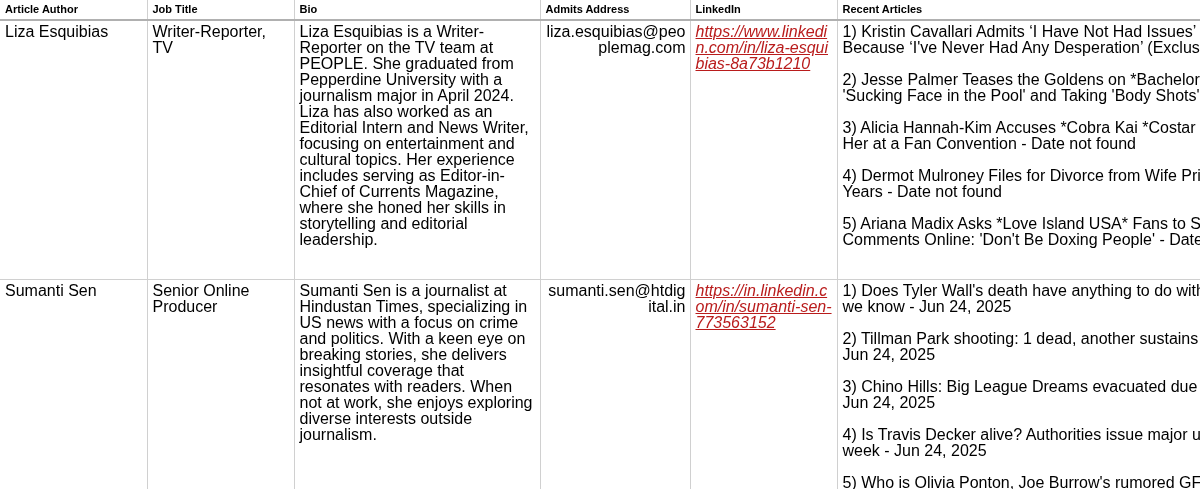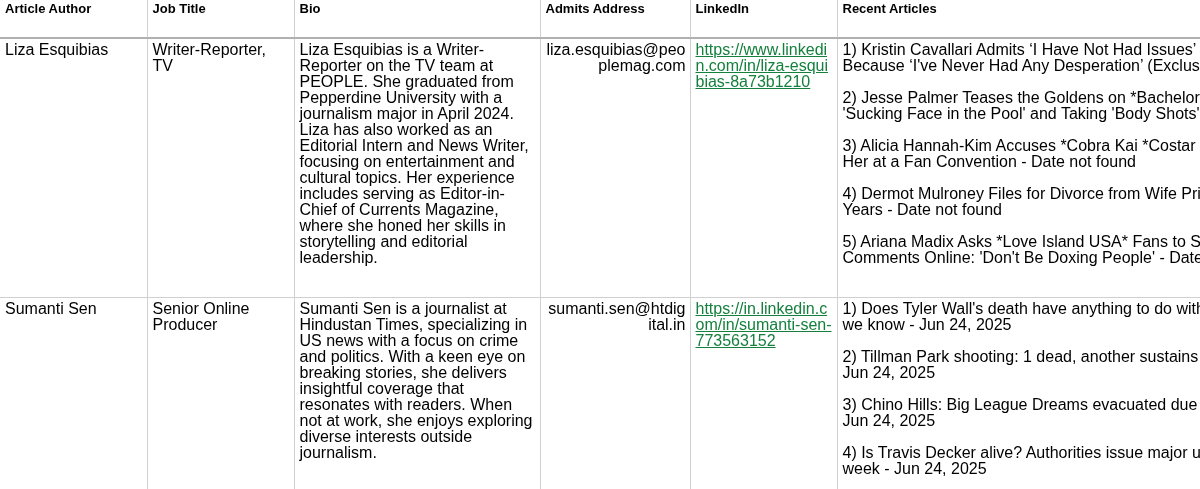--- a/index.html
+++ b/index.html
@@ -34,26 +34,26 @@
   }
 
   table.grid col.c-author   { width: 147px; }
   table.grid col.c-job      { width: 147px; }
   table.grid col.c-bio      { width: 246px; }
   table.grid col.c-email    { width: 150px; }
   table.grid col.c-linkedin { width: 147px; }
   table.grid col.c-articles { width: 563px; }
 
   thead th {
-    font-size: 13px;
+    font-size: 11px;
     font-weight: bold;
     line-height: 16px;
     text-align: left;
     vertical-align: top;
-    padding: 1px 4px 20px 5px;
+    padding: 1px 4px 2px 5px;
     height: 19px;
     background: #ffffff;
     border-right: 1px solid #d0d0d0;
     border-bottom: 2px solid #b0b0b0;
     white-space: nowrap;
     overflow: hidden;
   }
   thead th:last-child { border-right: none; }
 
   tbody td {
@@ -73,26 +73,27 @@
 
   tr.row-1 td { height: 259px; }
   tr.row-2 td { height: 260px; }
 
   .cell-text {
     display: block;
     white-space: pre-wrap;
   }
 
   .url-cell {
-    color: #15803d;
+    color: #b91c1c;
     text-decoration: underline;
     word-break: break-all;
     overflow-wrap: anywhere;
     cursor: pointer;
     display: inline;
+    font-style: italic;
   }
 
   .email-cell {
     word-break: break-all;
     overflow-wrap: anywhere;
     text-align: right;
   }
 
   .articles-cell {
     white-space: pre-wrap;

